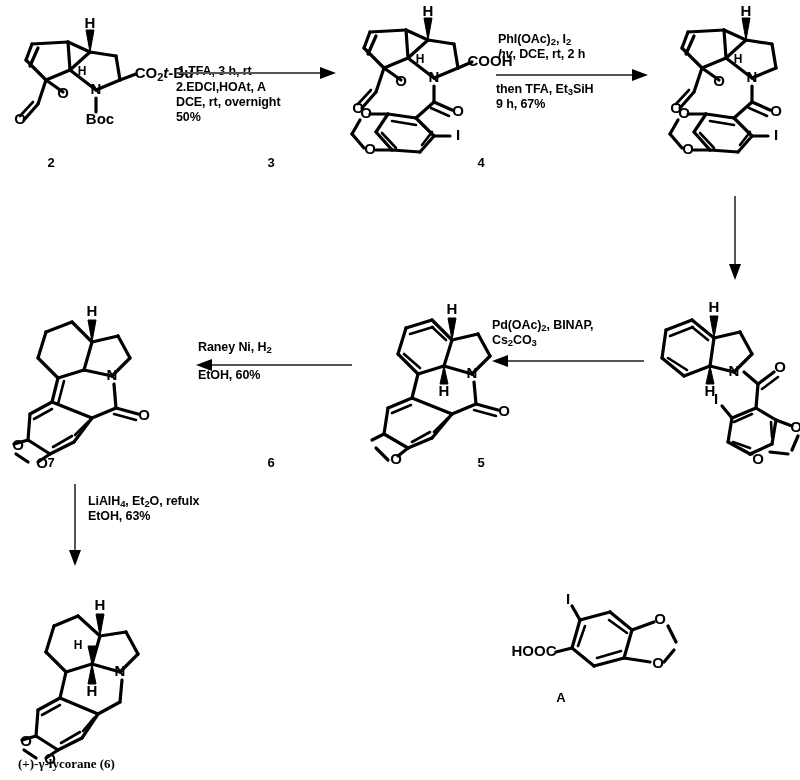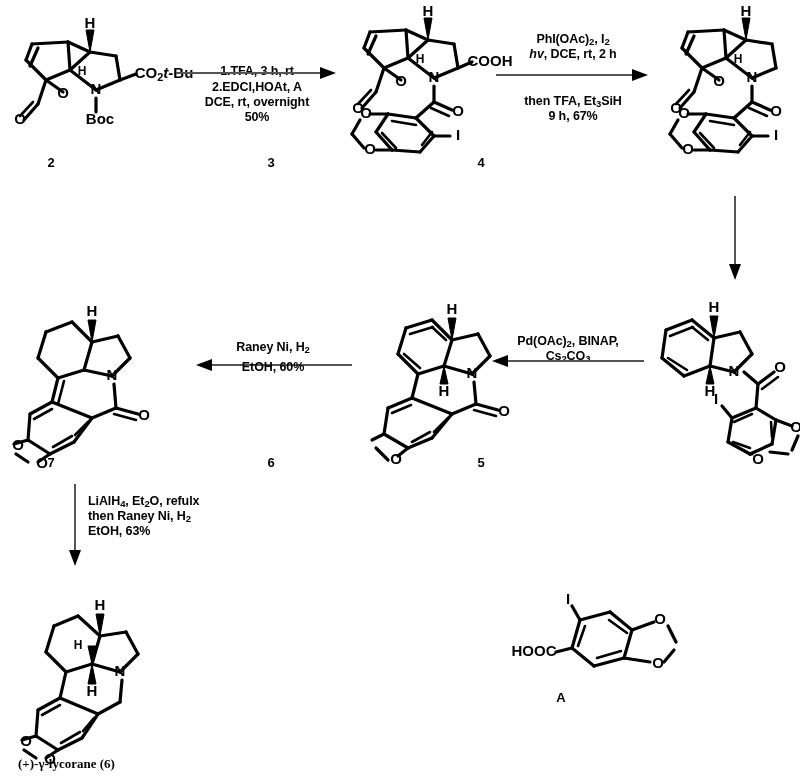--- a/index.html
+++ b/index.html
@@ -12,21 +12,21 @@
   .scheme{position:absolute;inset:0;}
   .node{position:absolute;}
   svg{display:block;overflow:visible;}
   .bond{stroke:#000;stroke-width:3.2;stroke-linecap:round;stroke-linejoin:round;fill:none;}
   .bond-thin{stroke:#000;stroke-width:2.6;stroke-linecap:round;fill:none;}
   .wedge{fill:#000;stroke:#000;stroke-width:1;}
   .atom{font-family:"Liberation Sans",sans-serif;font-weight:bold;font-size:15px;fill:#000;
         text-anchor:middle;dominant-baseline:middle;}
   .atom-sm{font-size:12px;}
   .cond{
-    position:absolute;text-align:center;font-weight:bold;font-size:12.5px;
+    position:absolute;font-weight:bold;font-size:12.5px;
     line-height:1.18;letter-spacing:-0.1px;white-space:nowrap;
   }
   .cond .sub{font-size:9.5px;vertical-align:-2px;}
   .cond .ital{font-style:italic;}
   .label{
     position:absolute;font-weight:bold;font-size:13px;text-align:center;
   }
   .final-label{
     position:absolute;font-family:"Liberation Serif",serif;font-weight:bold;font-size:13px;
   }
@@ -162,21 +162,21 @@
   <div class="cond" style="left:498px;top:32px;width:150px;">
     <div>PhI(OAc)<span class="sub">2</span>, I<span class="sub">2</span></div>
     <div><span class="ital">hv</span>, DCE, rt, 2 h</div>
   </div>
   <div class="node" style="left:496px;top:68px;">
     <svg width="152" height="14" viewBox="0 0 152 14">
       <line class="arrowline" x1="0" y1="7" x2="140" y2="7"></line>
       <polygon class="arrowhead" points="136,1 152,7 136,13"></polygon>
     </svg>
   </div>
-  <div class="cond" style="left:496px;top:82px;width:154px;margin-top:12px;">
+  <div class="cond" style="left:496px;top:82px;width:154px;">
     <div>then TFA, Et<span class="sub">3</span>SiH</div>
     <div>9 h, 67%</div>
   </div>
 
   <div class="node" style="left:648px;top:4px;">
     <svg width="160" height="160" viewBox="0 0 160 160">
       <path class="bond" d="M34,44 L40,28"></path>
       <path class="bond" d="M38,50 L46,32"></path>
       <path class="bond" d="M40,28 L76,26"></path>
       <path class="bond" d="M34,44 L54,64"></path>
@@ -278,21 +278,21 @@
       <path class="bond" d="M128,132 L144,138"></path>
       <text class="atom" x="148" y="140">O</text>
       <path class="bond" d="M150,148 L144,162"></path>
       <path class="bond" d="M140,166 L122,164"></path>
       <text class="atom" x="110" y="172">O</text>
       <path class="bond" d="M104,166 L102,166"></path>
     </svg>
   </div>
   <div class="label" style="left:468px;top:455px;width:26px;">5</div>
 
-  <div class="cond" style="left:492px;top:318px;width:152px;margin-top:16px;">
+  <div class="cond" style="left:492px;top:318px;width:152px;">
     <div>Pd(OAc)<span class="sub">2</span>, BINAP,</div>
     <div>Cs<span class="sub">2</span>CO<span class="sub">3</span></div>
   </div>
   <div class="node" style="left:492px;top:354px;">
     <svg width="152" height="14" viewBox="0 0 152 14">
       <line class="arrowline" x1="152" y1="7" x2="14" y2="7"></line>
       <polygon class="arrowhead" points="16,1 0,7 16,13"></polygon>
     </svg>
   </div>
 
@@ -349,21 +349,21 @@
 
   <div class="cond" style="left:198px;top:340px;width:150px;">
     <div>Raney Ni, H<span class="sub">2</span></div>
   </div>
   <div class="node" style="left:196px;top:358px;">
     <svg width="156" height="14" viewBox="0 0 156 14">
       <line class="arrowline" x1="156" y1="7" x2="14" y2="7"></line>
       <polygon class="arrowhead" points="16,1 0,7 16,13"></polygon>
     </svg>
   </div>
-  <div class="cond" style="left:198px;top:360px;width:150px;">
+  <div class="cond" style="left:198px;top:368px;width:150px;">
     <div>EtOH, 60%</div>
   </div>
 
   <div class="node" style="left:20px;top:290px;">
     <svg width="165" height="175" viewBox="0 0 165 175">
 
       <path class="bond" d="M52,32 L26,42"></path>
       <path class="bond" d="M26,42 L18,68"></path>
       <path class="bond" d="M18,68 L38,88"></path>
       <path class="bond" d="M38,88 L64,80"></path>
@@ -408,21 +408,20 @@
   <div class="label" style="left:38px;top:455px;width:26px;">7</div>
 
   <div class="node" style="left:68px;top:484px;">
     <svg width="14" height="82" viewBox="0 0 14 82">
       <line class="arrowline" x1="7" y1="0" x2="7" y2="70"></line>
       <polygon class="vhead" points="1,66 13,66 7,82"></polygon>
     </svg>
   </div>
   <div class="cond" style="left:88px;top:494px;width:168px;text-align:left;">
     <div>LiAlH<span class="sub">4</span>, Et<span class="sub">2</span>O, refulx</div>
-    <div>then Raney Ni, H<span class="sub">2</span></div>
     <div>EtOH, 63%</div>
   </div>
 
   <div class="node" style="left:22px;top:588px;">
     <svg width="170" height="165" viewBox="0 0 170 165">
 
       <path class="bond" d="M56,28 L32,38"></path>
       <path class="bond" d="M32,38 L24,64"></path>
       <path class="bond" d="M24,64 L44,84"></path>
       <path class="bond" d="M44,84 L70,76"></path>

